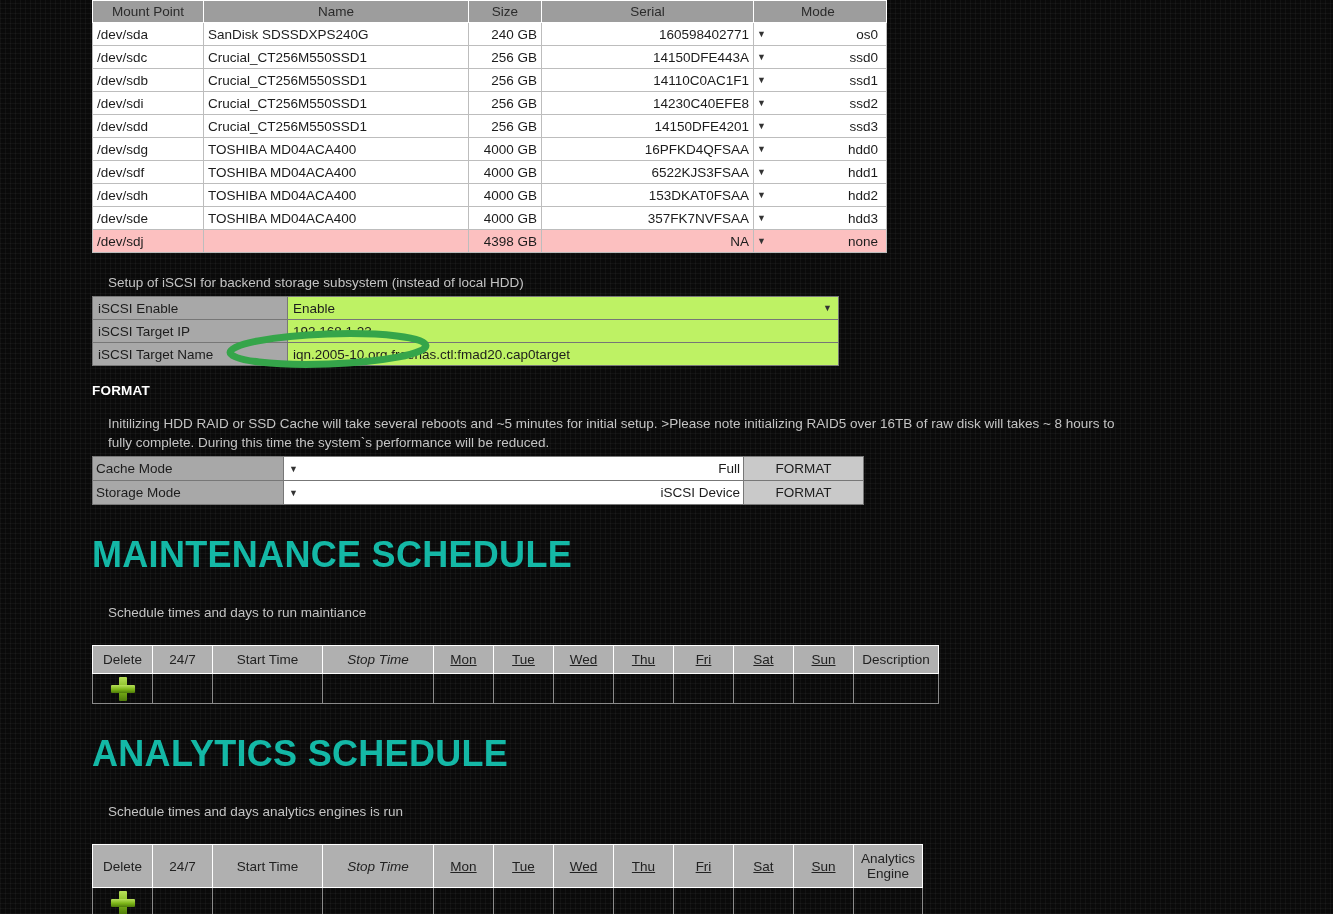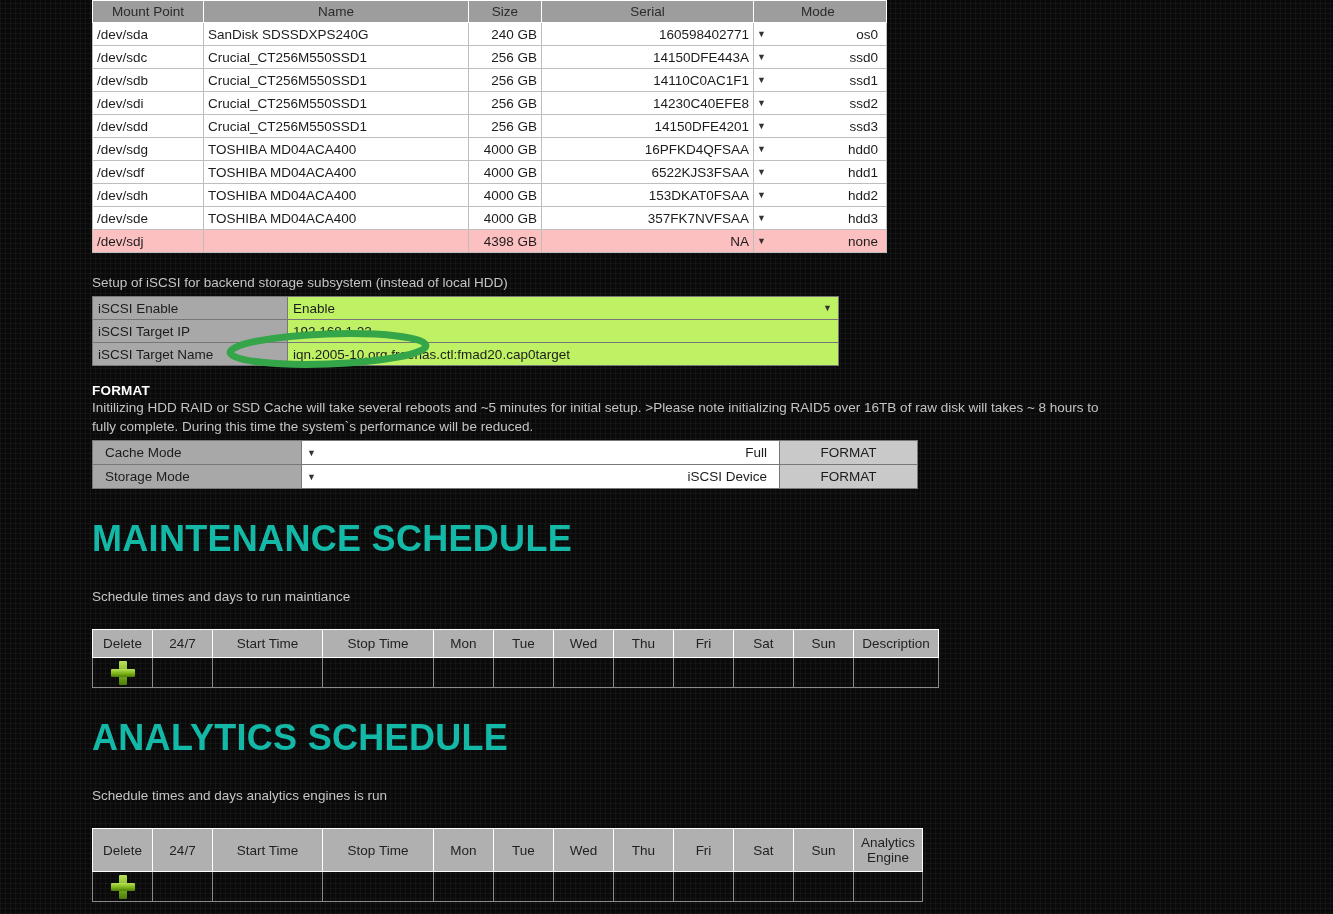--- a/index.html
+++ b/index.html
@@ -82,21 +82,21 @@
     font-size: 13.5px;
     font-weight: bold;
     color: #ffffff;
     margin: 0;
     padding: 0;
     letter-spacing: 0.2px;
   }
   .sec-desc {
     font-size: 13.5px;
     color: #c4c4c4;
-    margin: 0;
+    margin: 16px;
     padding: 0;
     line-height: 19px;
   }
   .big-title {
     font-size: 36px;
     font-weight: bold;
     color: #14b8a6;
     margin: 0;
     letter-spacing: 0.3px;
     line-height: 38px;
@@ -140,21 +140,21 @@
   
   .format-table {
     table-layout: fixed;
     width: 752px;
     border-collapse: collapse;
   }
   .format-table td {
     height: 23px;
     border: 1px solid #777;
     font-size: 13.5px;
-    padding: 0 12px;
+    padding: 0 3px;
     color: #1c1c1c;
   }
   .fmt-label { width: 184px; background: #a8a8a8; color: #1f1f1f; }
   .fmt-select {
     width: 453px;
     background: #ffffff;
     text-align: right;
     position: relative;
     color: #3a3a3a;
   }
@@ -217,22 +217,22 @@
     left: 8px; top: 0; width: 8px; height: 24px;
   }
   .plus-icon::after {
     left: 0; top: 8px; width: 24px; height: 8px;
   }
 
   
   .w-delete { width: 53px; }
   .w-247    { width: 53px; }
   .w-start  { width: 103px; }
-  .w-stop   { width: 104px; }
-  .w-day    { width: 53px; }
+  .w-stop   { width: 104px; font-style: italic; }
+  .w-day    { width: 53px; text-decoration: underline; }
   .w-desc   { width: 78px; }
   .w-engine { width: 62px; }
 
   
   .annotation-ellipse {
     position: absolute;
     pointer-events: none;
     z-index: 50;
   }
 </style>

